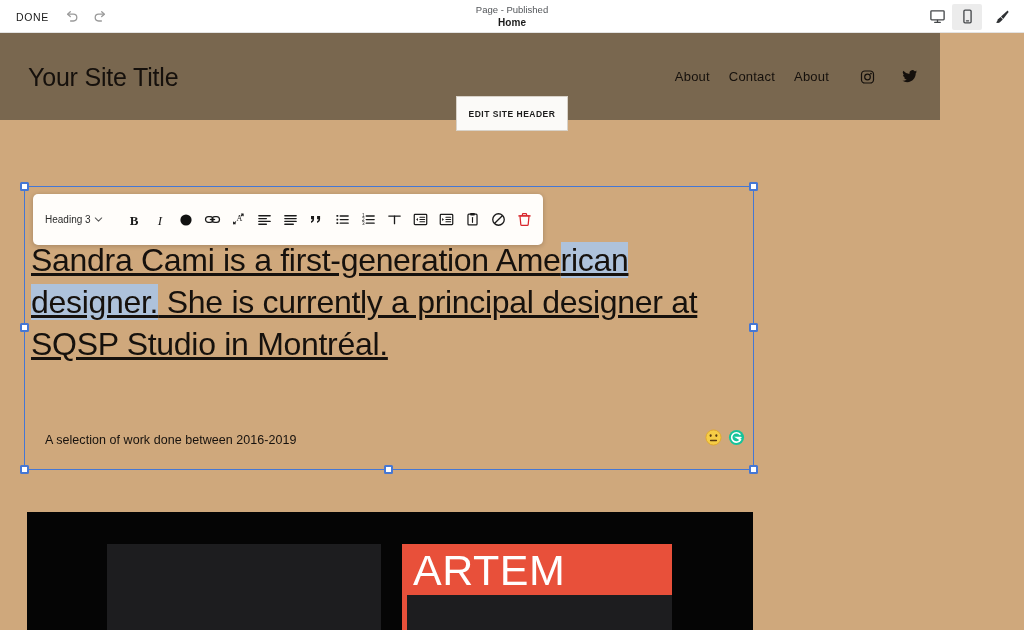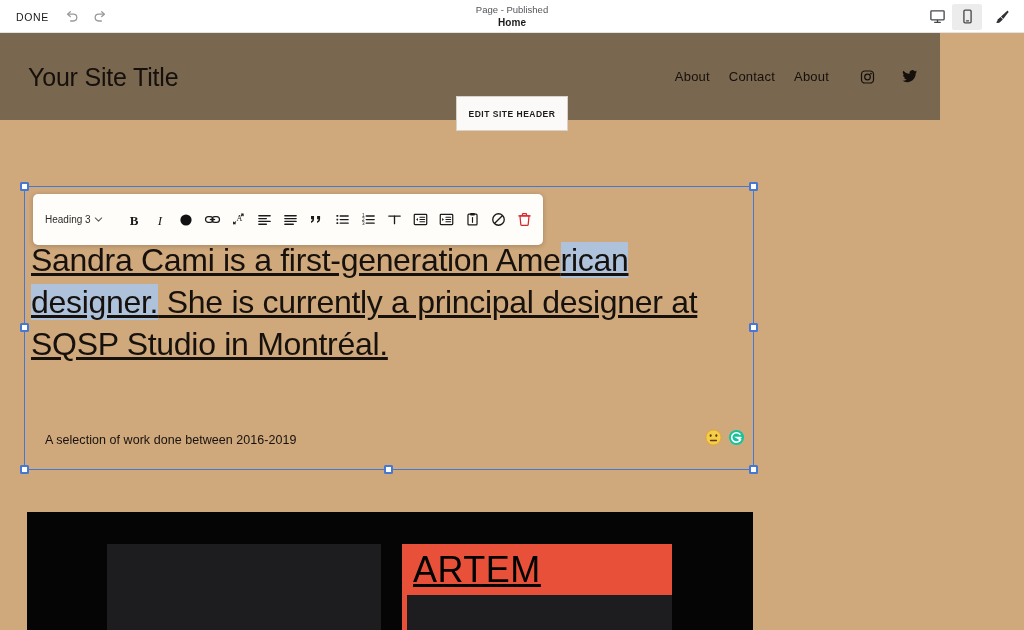--- a/index.html
+++ b/index.html
@@ -192,24 +192,23 @@
     width: 274px; height: 128px;
     background: #1d1d1f;
   }
   #img-red-banner {
     position: absolute; left: 375px; top: 32px;
     width: 270px; height: 51px;
     background: #e8503a;
   }
   #artem-text {
     position: absolute; left: 11px; top: 6px;
-    font-size: 36px; line-height: 40px;
-    color: #000000; font-weight: 400;
+    font-size: 43px; line-height: 40px;
+    color: #ffffff; font-weight: 400;
     letter-spacing: 0.5px;
-    text-decoration: underline;
   }
   #img-red-lower {
     position: absolute; left: 375px; top: 83px;
     width: 270px; height: 77px;
     background: #e8503a;
   }
   #img-dark-inner {
     position: absolute; left: 5px; top: 0px;
     width: 265px; height: 77px;
     background: #1d1d1f;

